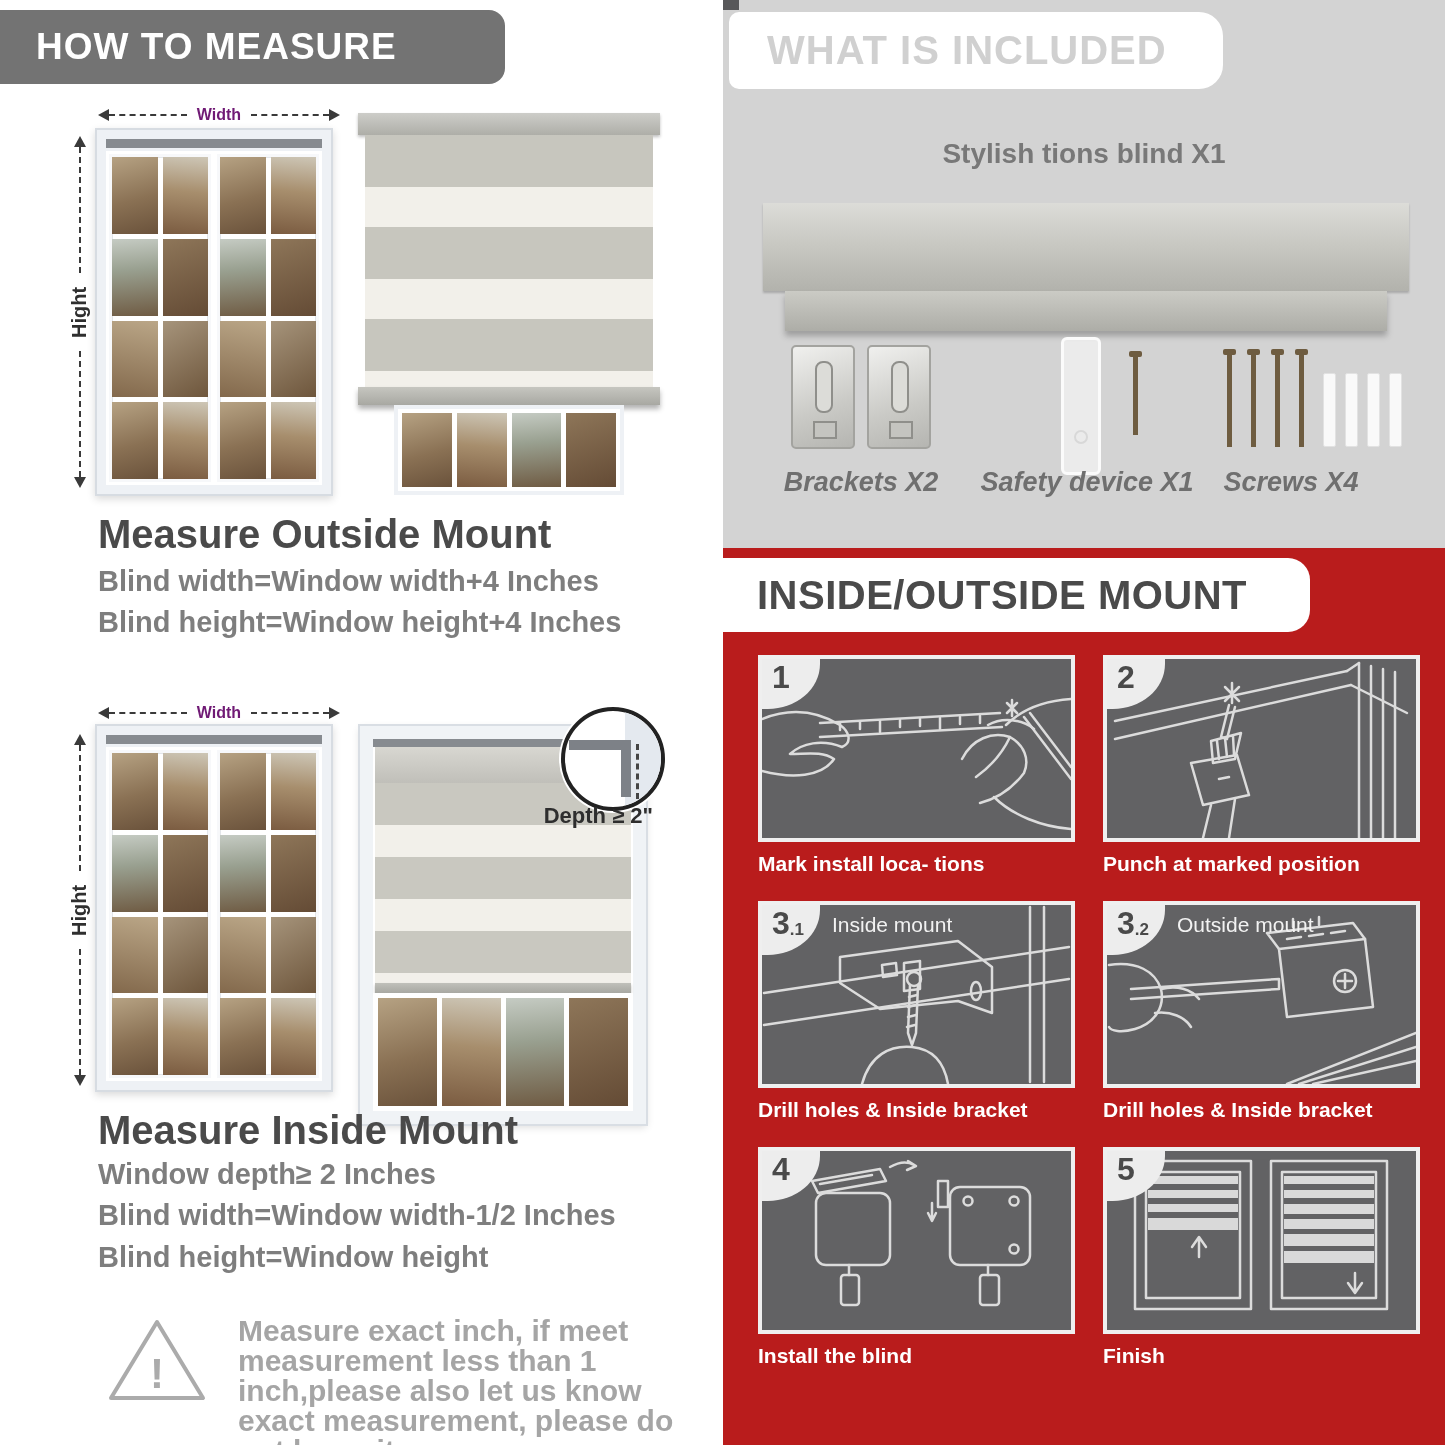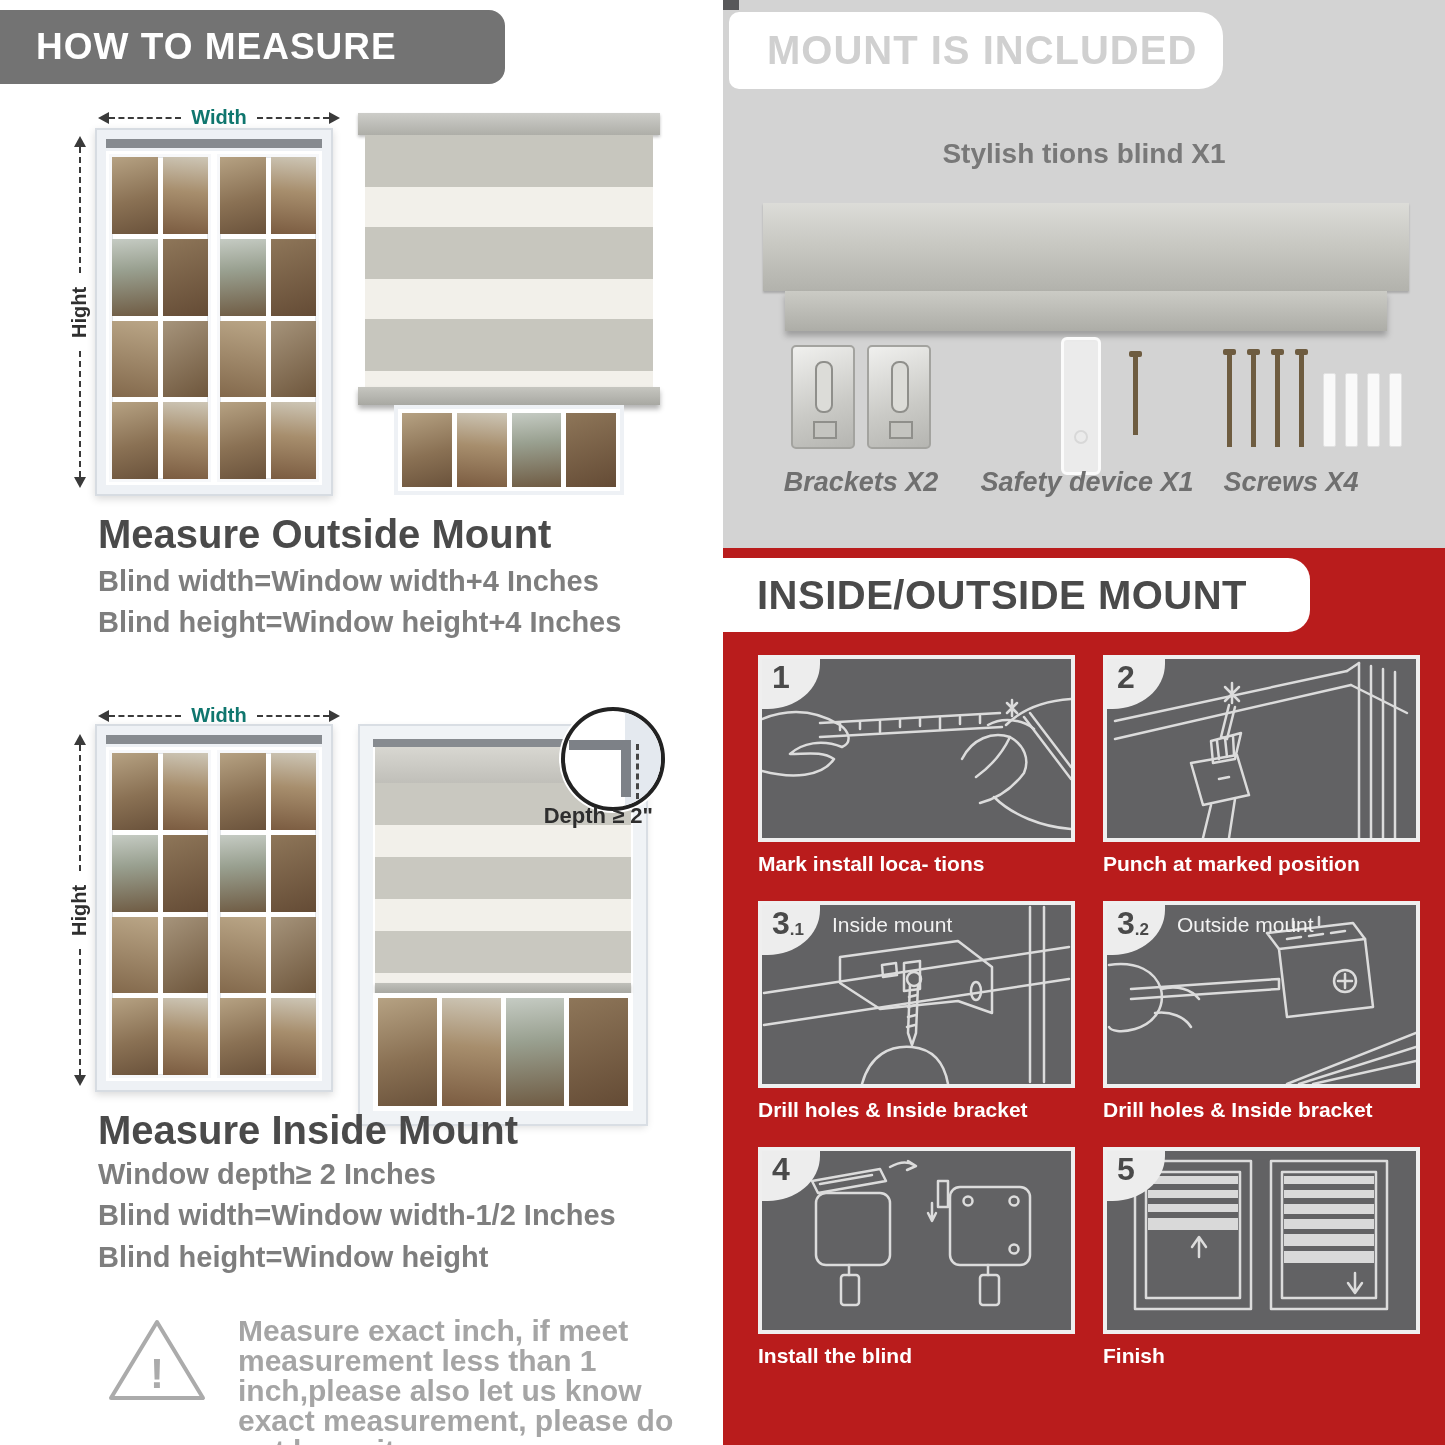--- a/index.html
+++ b/index.html
@@ -21,21 +21,21 @@
   .pane:nth-child(6n+2){background:linear-gradient(185deg,#cdc6b6,#a78e6d 45%,#7b5c41);}
   .pane:nth-child(6n+3){background:linear-gradient(175deg,#c5cbc3,#99a090 40%,#6f5b43);}
   .pane:nth-child(6n+4){background:linear-gradient(160deg,#8e7659,#644b35);}
   .pane:nth-child(6n+5){background:linear-gradient(190deg,#baa687,#83694c);}
   .pane:nth-child(6n){background:linear-gradient(150deg,#a6947b,#6e563c);}
 
   .harrow{position:absolute;display:flex;align-items:center;}
   .harrow .tri-l{width:0;height:0;border-top:6px solid transparent;border-bottom:6px solid transparent;border-right:11px solid #3a3a3a;}
   .harrow .tri-r{width:0;height:0;border-top:6px solid transparent;border-bottom:6px solid transparent;border-left:11px solid #3a3a3a;}
   .dash{flex:1;height:0;border-top:2px dashed #3a3a3a;}
-  .alabel{padding:0 10px;font-size:20px;font-weight:bold;color:#0f766e;white-space:nowrap;}
+  .alabel{padding:0 10px;font-size:16px;font-weight:bold;color:#701a75;white-space:nowrap;}
   .varrow{position:absolute;display:flex;flex-direction:column;align-items:center;}
   .varrow .tri-u{width:0;height:0;border-left:6px solid transparent;border-right:6px solid transparent;border-bottom:11px solid #3a3a3a;}
   .varrow .tri-d{width:0;height:0;border-left:6px solid transparent;border-right:6px solid transparent;border-top:11px solid #3a3a3a;}
   .vdash{flex:1;width:0;border-left:2px dashed #3a3a3a;}
   .vlabel-box{height:78px;width:24px;display:flex;align-items:center;justify-content:center;}
   .vlabel{transform:rotate(-90deg);font-size:20px;font-weight:bold;color:#2f2f2f;white-space:nowrap;}
 
   .blind-out{position:absolute;left:358px;top:113px;width:302px;height:382px;}
   .cassette{position:absolute;left:0;right:0;top:0;height:22px;background:linear-gradient(#cdcdc9,#aeaea8);
             box-shadow:0 2px 3px rgba(0,0,0,.25);}
@@ -250,21 +250,21 @@
     <svg width="102" height="88" viewBox="0 0 102 88">
       <path d="M51,6 L97,82 L5,82 Z" fill="none" stroke="#ababab" stroke-width="4" stroke-linejoin="round"></path>
       <text x="51" y="72" font-size="42" fill="#ababab" text-anchor="middle" font-weight="bold" font-family="Liberation Sans, sans-serif">!</text>
     </svg>
     <div class="warn-text">Measure exact inch, if meet measurement less than 1 inch,please also let us know exact measurement, please do not leave it</div>
   </div>
 
   <div class="right-col">
     <div class="light-sec">
       <div class="rheader1">
-        <span>MOUNT IS INCLUDED</span>
+        <span>WHAT IS INCLUDED</span>
       </div>
       <div class="product-label">Stylish tions blind X1</div>
       <div class="headrail"></div>
       <div class="headrail2"></div>
       <div class="items">
         <div class="bracket" style="left:68px;"></div>
         <div class="bracket" style="left:144px;"></div>
         <div class="safety"></div>
         <div class="sscrew"></div>
         <div class="screw" style="left:504px;"></div>

